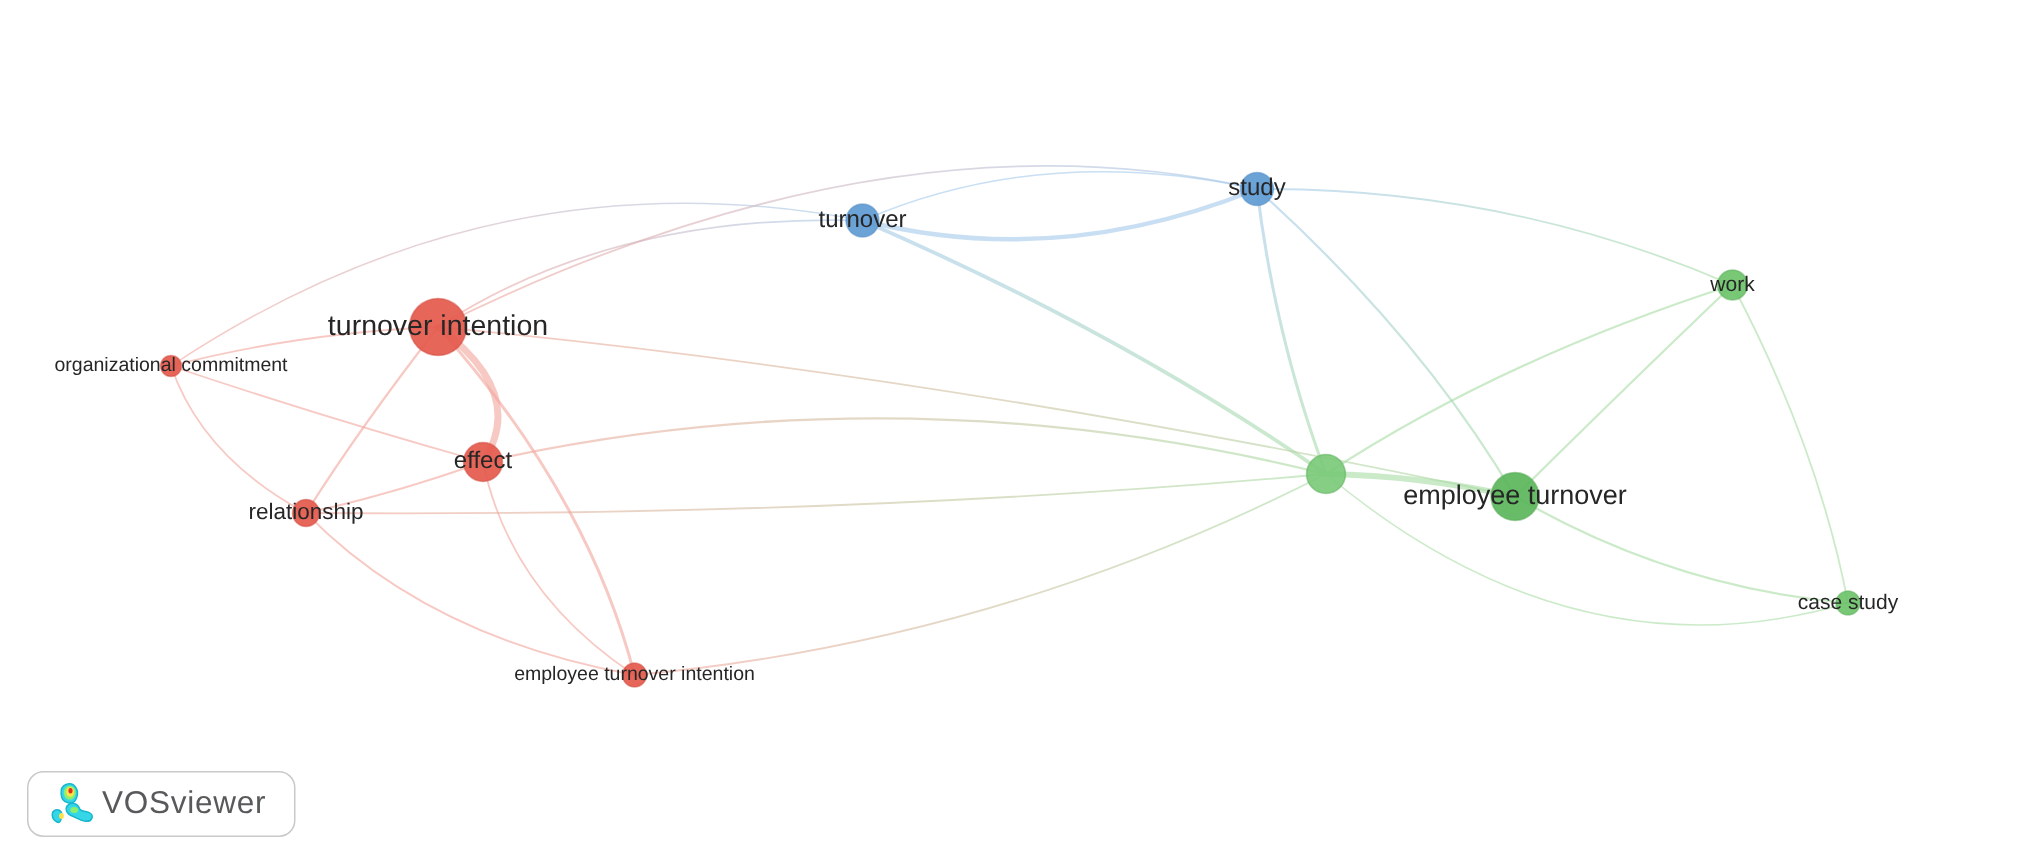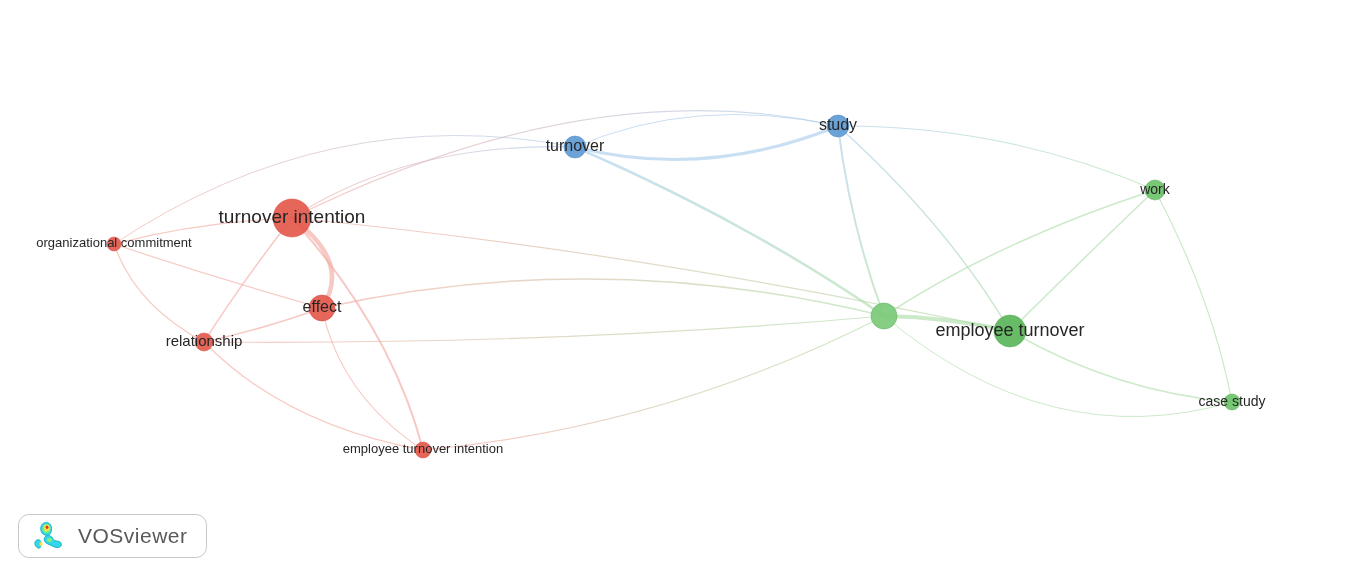--- a/index.html
+++ b/index.html
@@ -16,21 +16,21 @@
     font-family: "Liberation Sans", sans-serif;
     paint-order: stroke;
     stroke: #ffffff; stroke-width: 0px;
   }
   .logo-btn {
     position: absolute;
     left: 18px; top: 514px;
     height: 44px;
     display: inline-flex;
     align-items: center;
-    gap: 13px;
+    gap: 3px;
     padding: 0 18px 0 13px;
     background: #ffffff;
     border: 1.6px solid #c9c9c9;
     border-radius: 11px;
     box-sizing: border-box;
     cursor: pointer;
   }
   .logo-text {
     font-size: 21px;
     color: #58595b;

